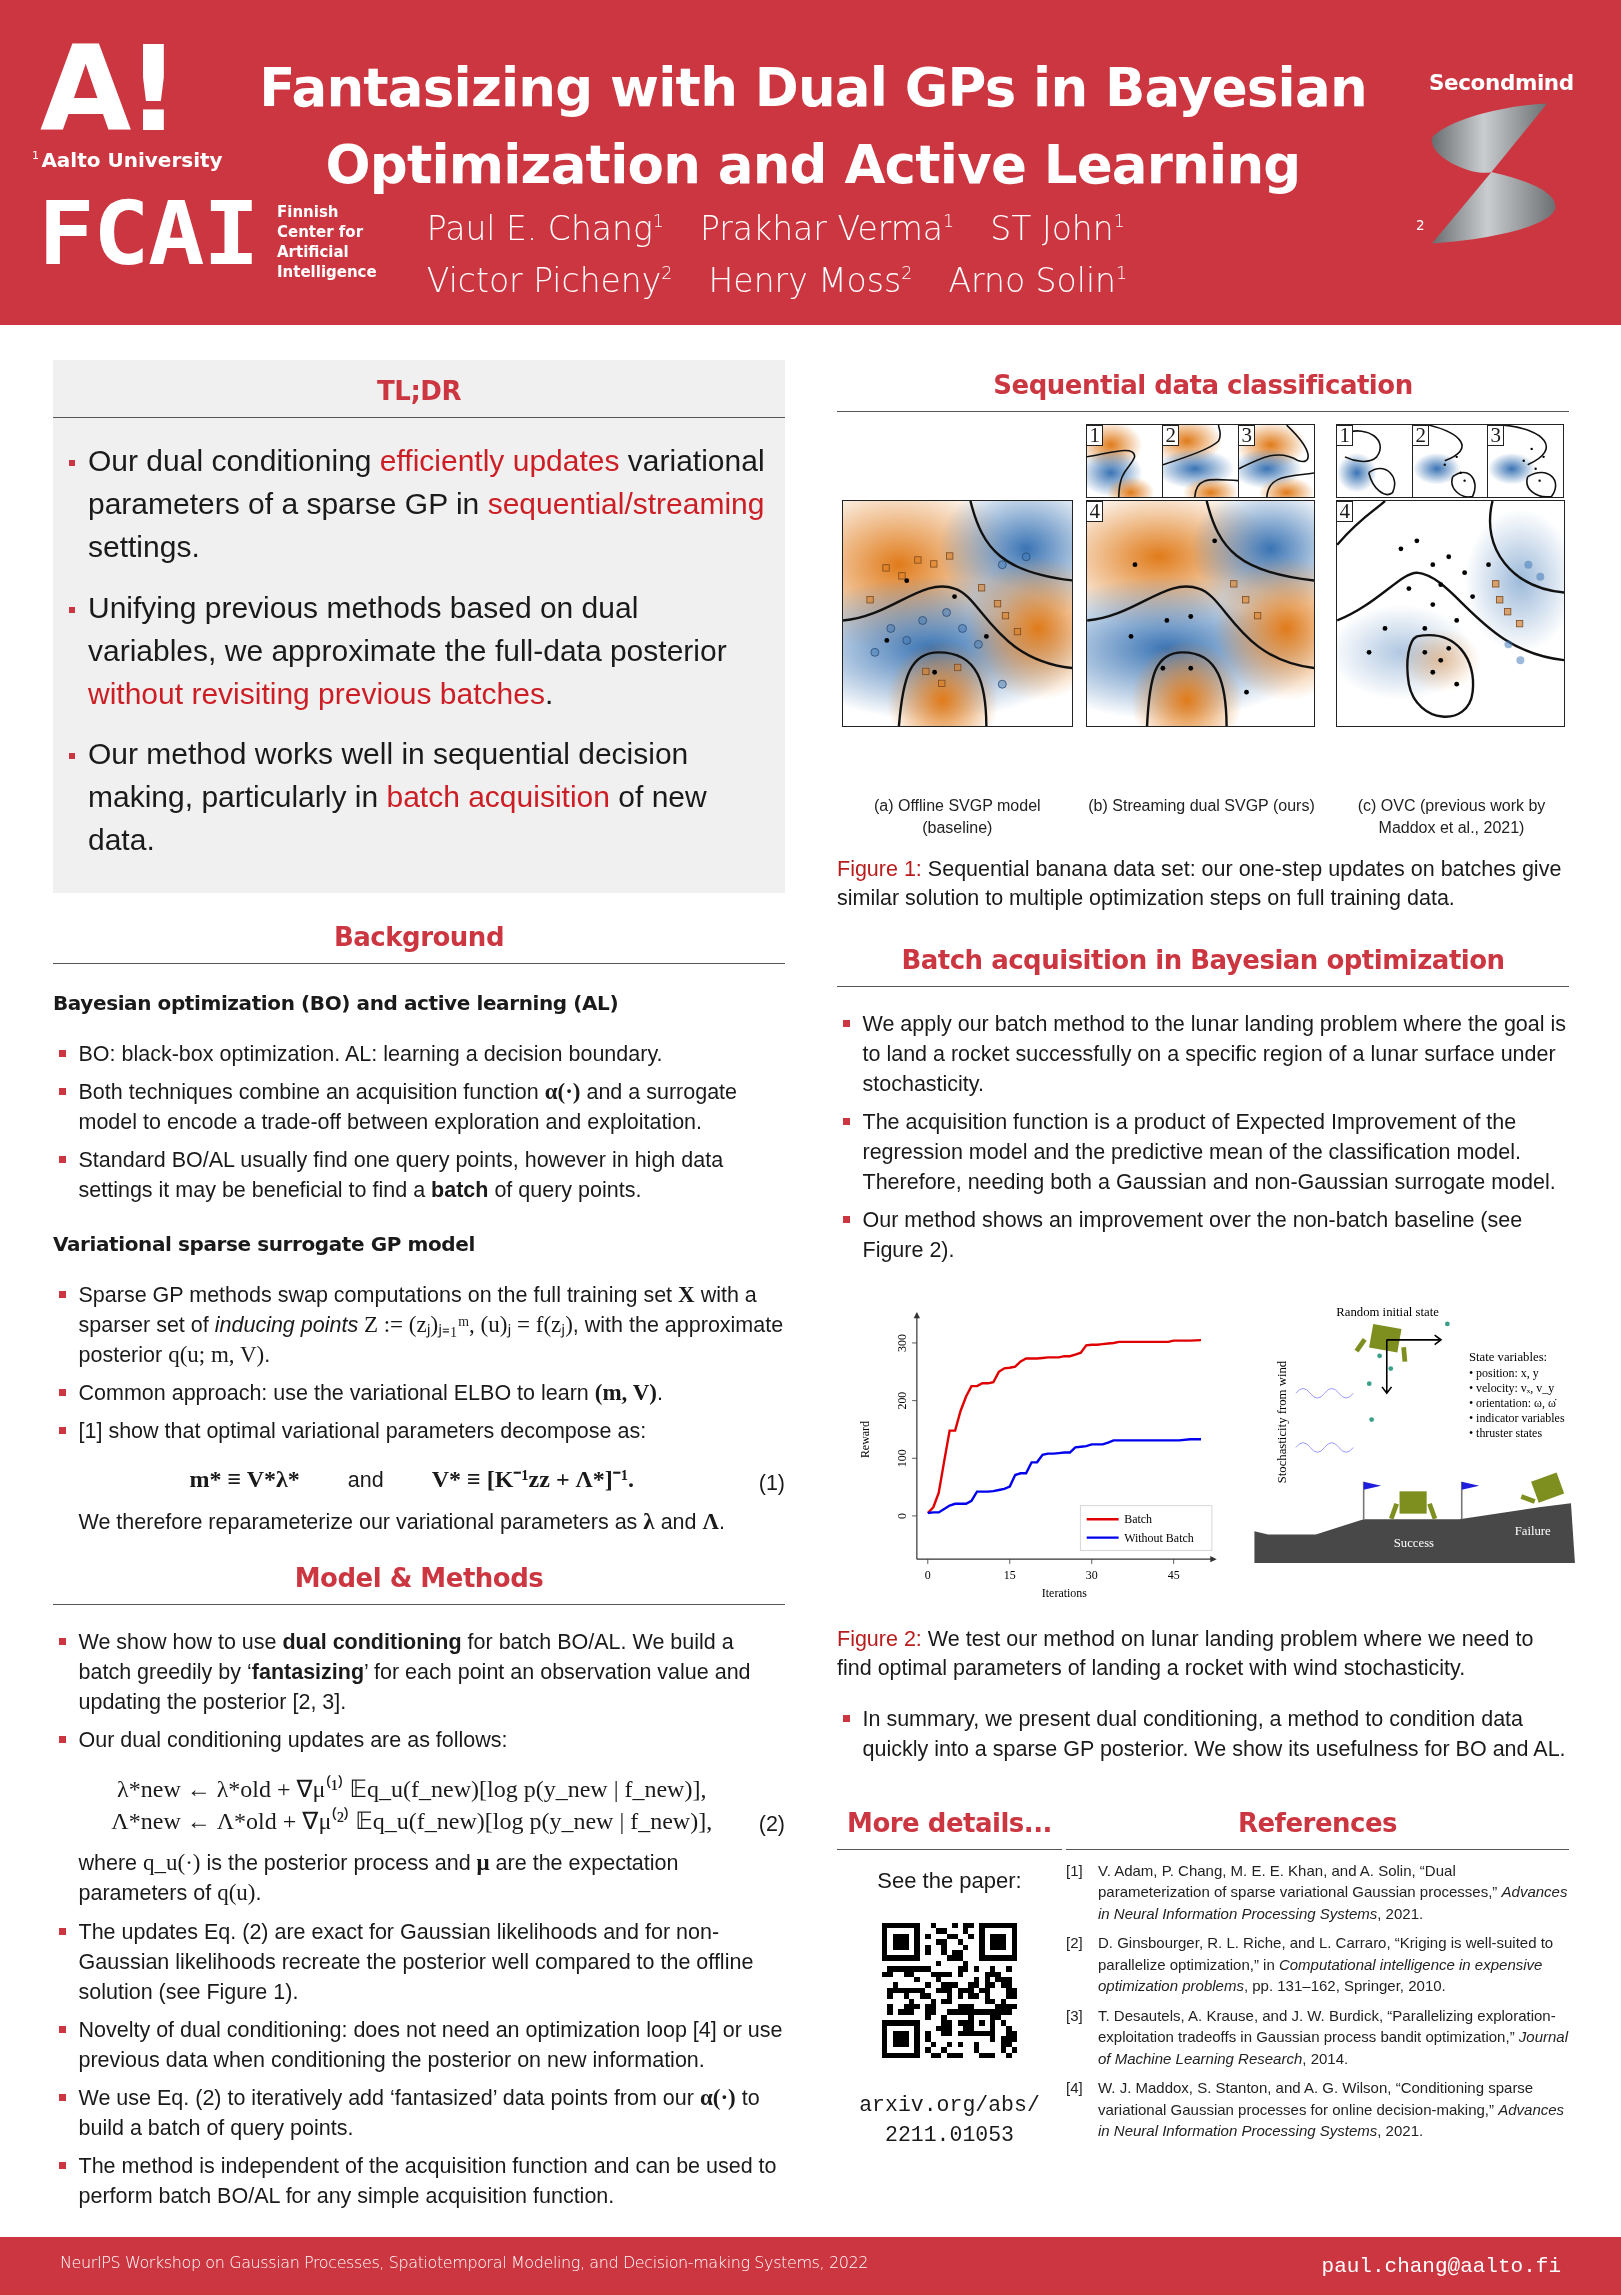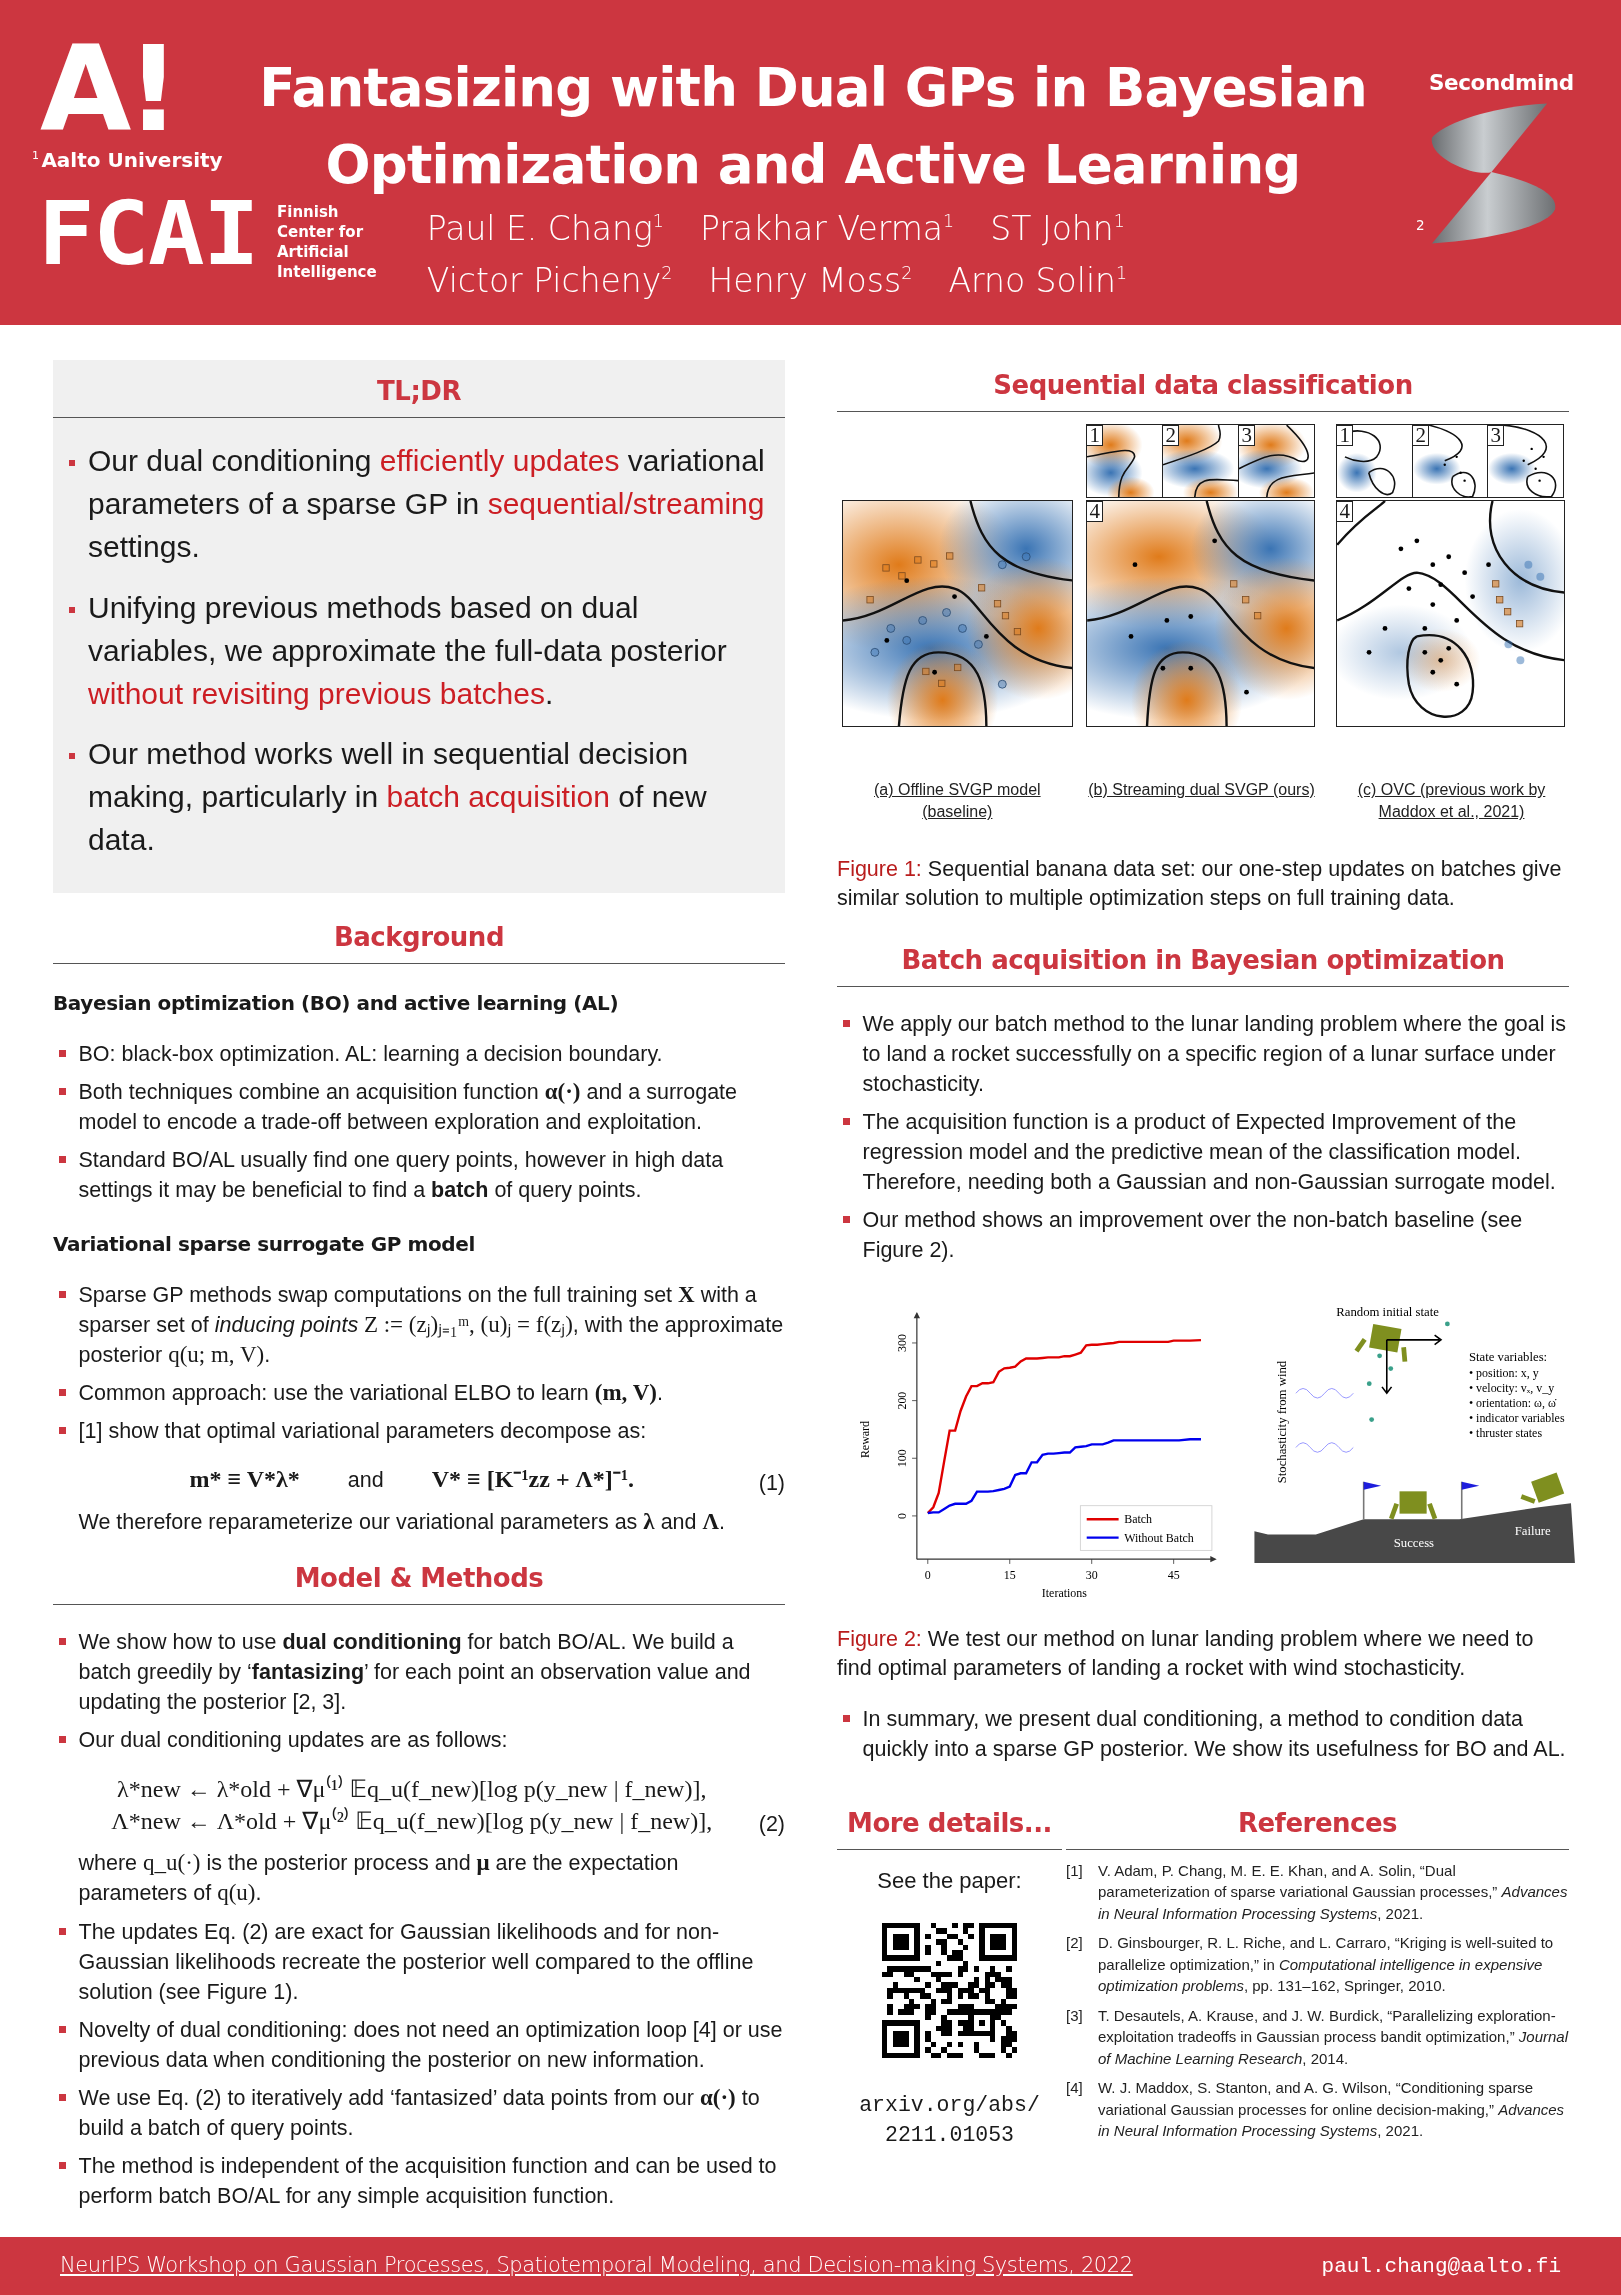--- a/index.html
+++ b/index.html
@@ -46,41 +46,41 @@
 
   .eq-block { display: flex; align-items: flex-end; justify-content: space-between; padding: 9.6px 0 11px 25.5px; }
   .eq-body { flex: 1; text-align: center; font-family: "Liberation Serif", serif; font-size: 24px; line-height: 32px; }
   .eq-num { font-size: 21.5px; width: 40px; text-align: right; }
   .para { padding-left: 25.5px; font-size: 21.5px; line-height: 30px; margin-bottom: 9.6px; }
 
   
   .fig1 { position: relative; height: 363px; margin-top: 12.8px; }
   .panel { position: absolute; border: 1.6px solid #222; overflow: hidden; background: #fff; }
   .panel .num { position: absolute; left: -0.8px; top: -0.8px; background: #fff; border: 1.6px solid #222; font-family: "Liberation Serif", serif; font-size: 21px; line-height: 19px; padding: 0 2.4px; }
-  .fig1-cap { position: absolute; top: 355px; width: 231px; text-align: center; font-size: 16px; line-height: 22px; color: #222; text-decoration: underline; }
+  .fig1-cap { position: absolute; top: 371px; width: 231px; text-align: center; font-size: 16px; line-height: 22px; color: #222; }
   .figcap { font-size: 21.5px; line-height: 29px; margin-top: 3.2px; }
   .figcap .lbl { color: #b91c1c; margin-top: 43px; }
 
   
   .fig2 { position: relative; height: 311px; margin-top: 27px; }
 
   
   .details { position: absolute; left: 837px; top: 1808px; width: 225px; text-align: center; }
   .details .see { font-size: 22px; margin-top: 17.5px; }
   .qr { display: block; margin: 29px auto 0 auto; width: 135px; height: 135px; }
   .arxiv { font-family: "Liberation Mono", monospace; font-size: 21.5px; line-height: 30px; margin-top: 32px; }
   .refs { position: absolute; left: 1066px; top: 1808px; width: 503px; }
   .refs ol { list-style: none; margin-top: 9.6px; }
   .refs li { position: relative; padding-left: 32px; font-size: 15px; line-height: 21.5px; margin-bottom: 8px; color: #222; }
   .refs li .rn { position: absolute; left: 0; top: 0; }
   .refs i { font-style: italic; }
 
   
   .footer { position: absolute; left: 0; top: 2237px; width: 1621px; height: 59px; background: #cc3640; color: #fff; }
-  .footer .ev { position: absolute; left: 60px; top: 16px; font-family: "DejaVu Sans", sans-serif; font-size: 21px; font-weight: 300; letter-spacing: -0.4px; text-decoration: underline; }
+  .footer .ev { position: absolute; left: 60px; top: 16px; font-family: "DejaVu Sans", sans-serif; font-size: 16px; font-weight: 300; letter-spacing: -0.4px; }
   .footer .mail { position: absolute; right: 60px; top: 17.5px; font-family: Liberation Mono, monospace; font-size: 21px; }
 </style>
 </head>
 <body>
 
 <div class="header">
   <div class="aalto-logo">A!</div>
   <div class="aalto-name"><sup>1</sup><span>Aalto University</span></div>
   <div class="fcai-logo">FCAI</div>
   <div class="fcai-text">

